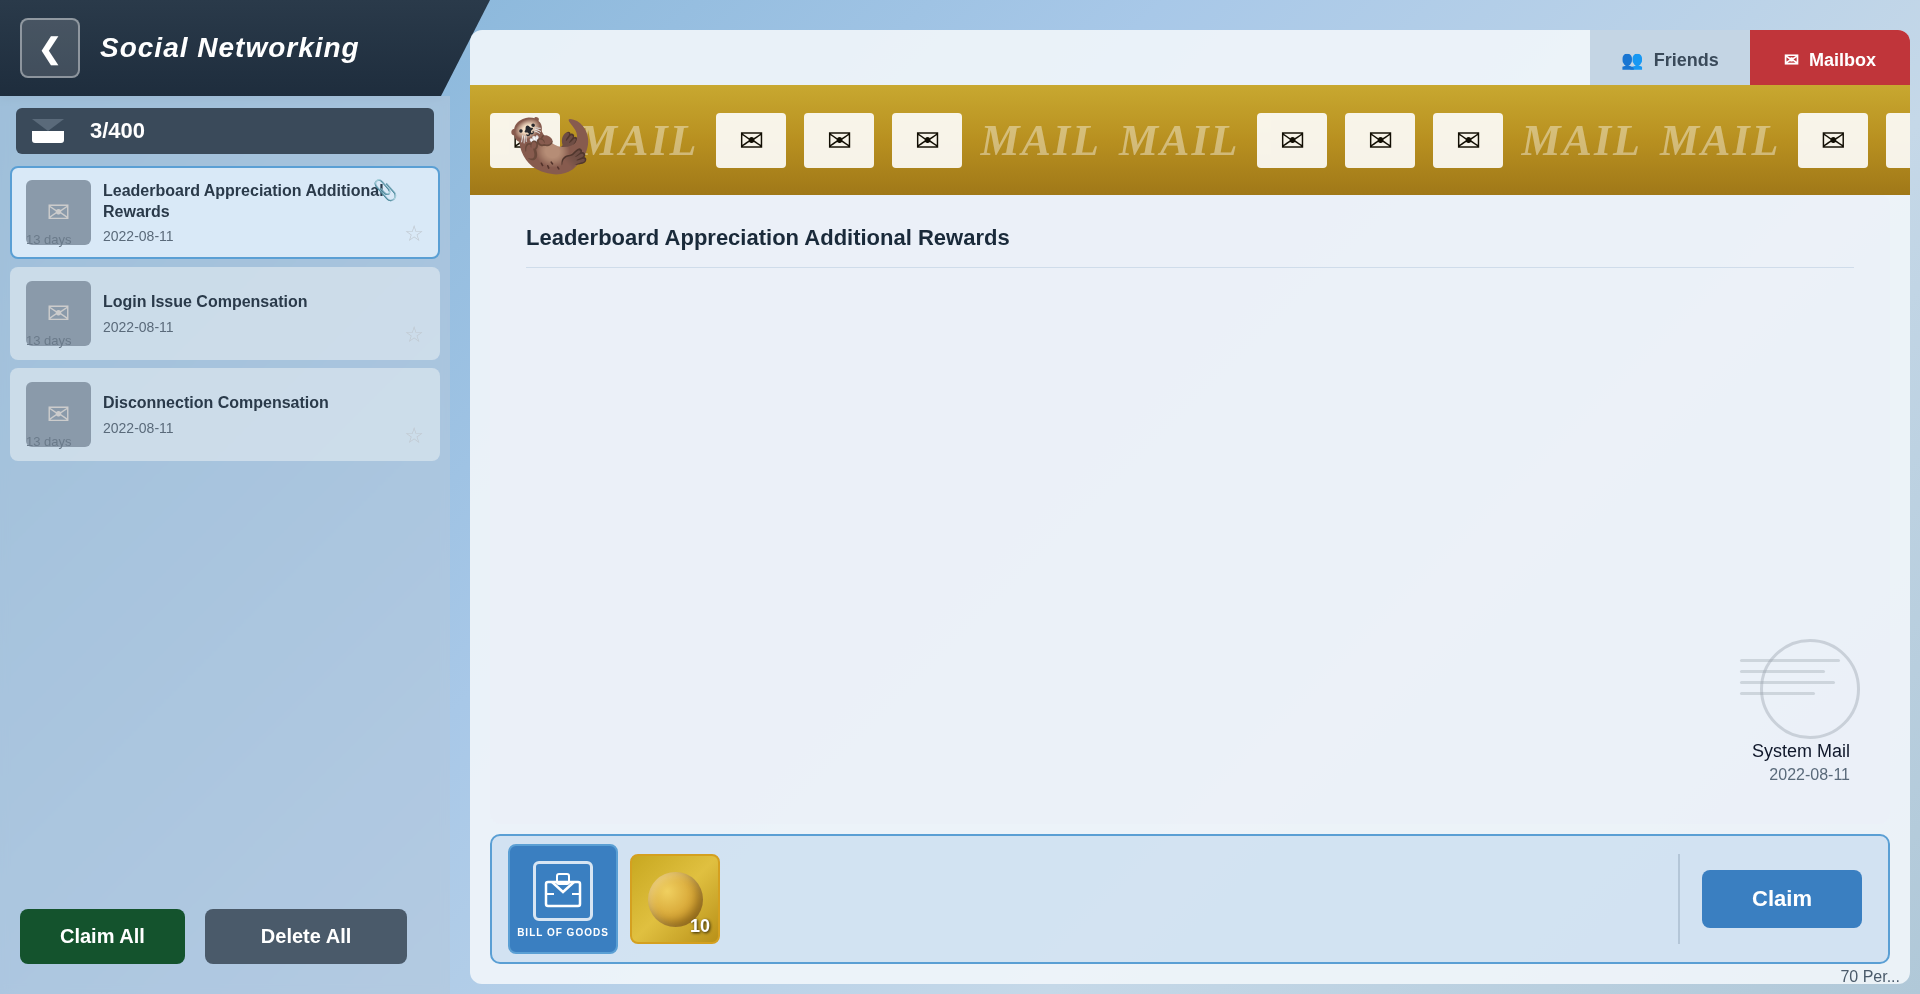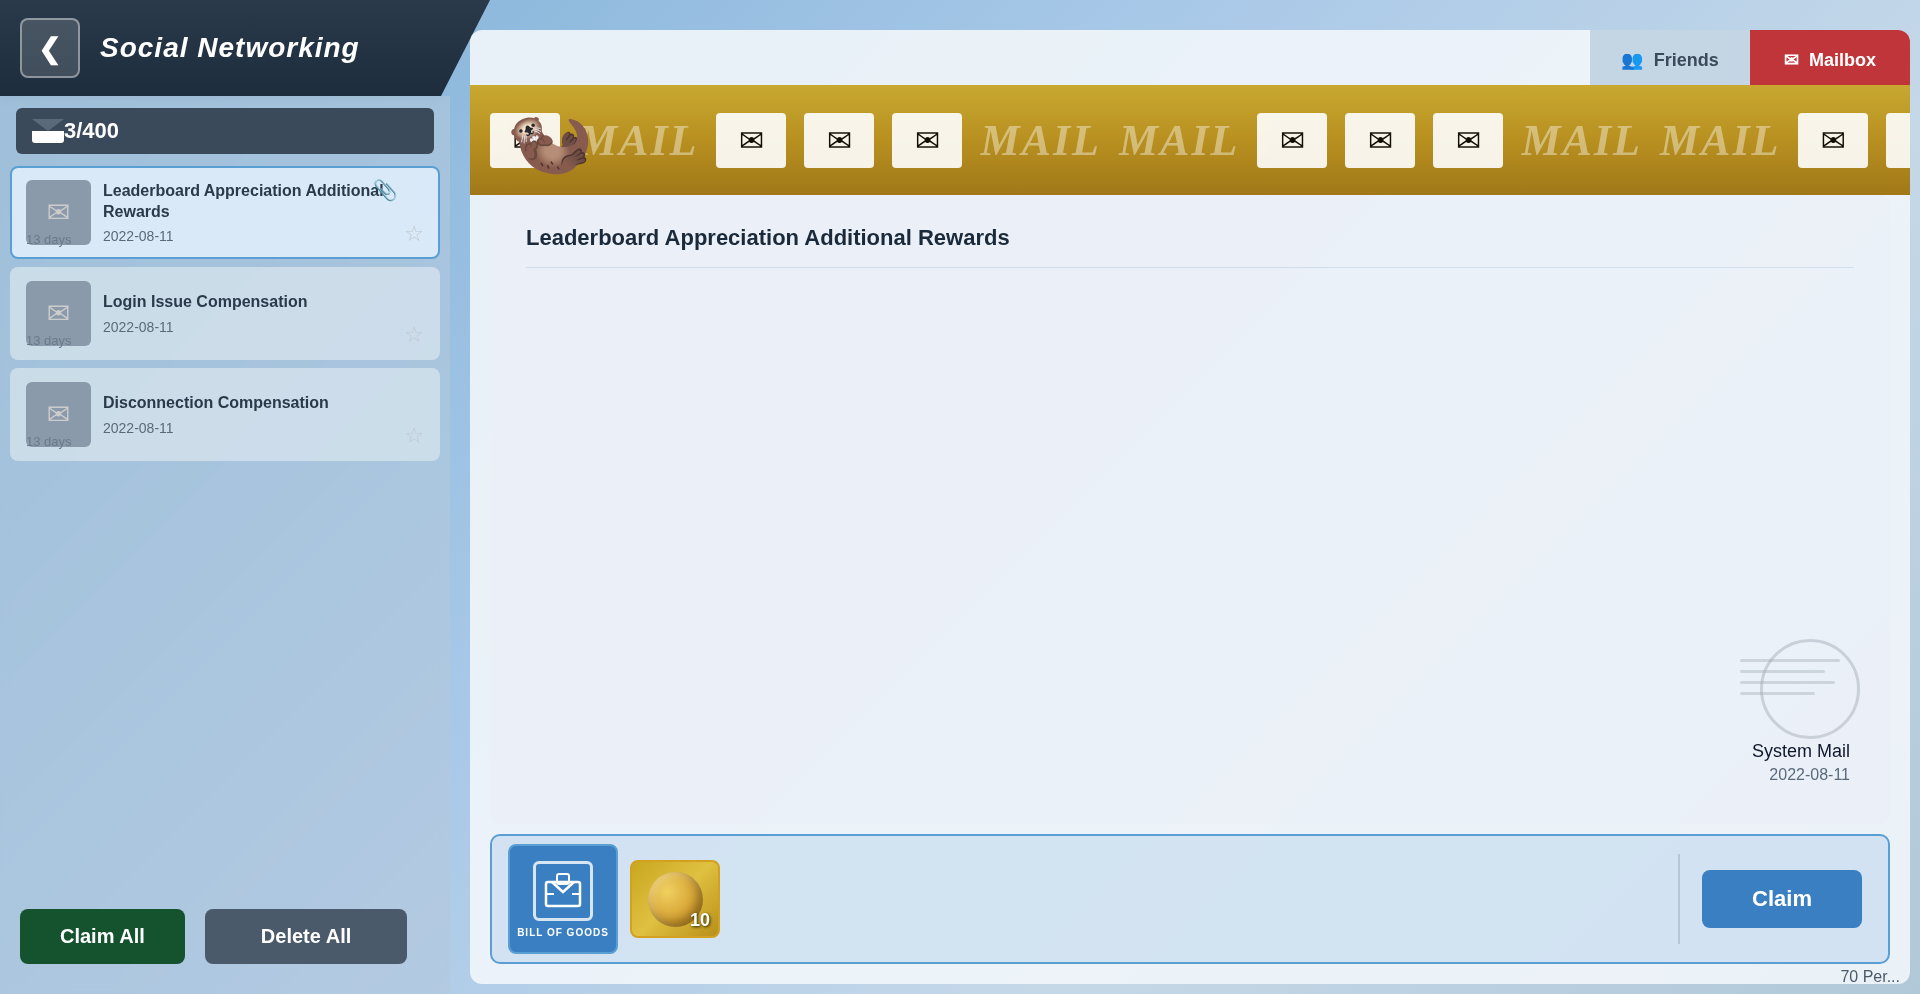--- a/index.html
+++ b/index.html
@@ -56,21 +56,21 @@
     }
 
     
     .mail-count-bar {
       background: #3a4a5a;
       margin: 12px 16px;
       padding: 10px 16px;
       border-radius: 6px;
       display: flex;
       align-items: center;
-      gap: 0;
+      gap: 26px;
       color: white;
       font-size: 22px;
       font-weight: bold;
     }
     .mail-icon-small {
       width: 32px; height: 24px;
       background: white;
       border-radius: 3px;
       position: relative;
       display: inline-block;
@@ -396,21 +396,21 @@
       margin-bottom: 6px;
     }
     .bill-of-goods-label {
       font-size: 10px;
       color: white;
       font-weight: bold;
       letter-spacing: 1px;
       text-align: center;
     }
     .reward-item {
-      width: 90px; height: 78px;
+      width: 90px; height: 90px;
       background: linear-gradient(135deg, #c8a820 0%, #e0c040 50%, #b89018 100%);
       border-radius: 8px;
       display: flex;
       align-items: center;
       justify-content: center;
       position: relative;
       flex-shrink: 0;
       border: 2px solid #d4a020;
     }
     .reward-ball {

